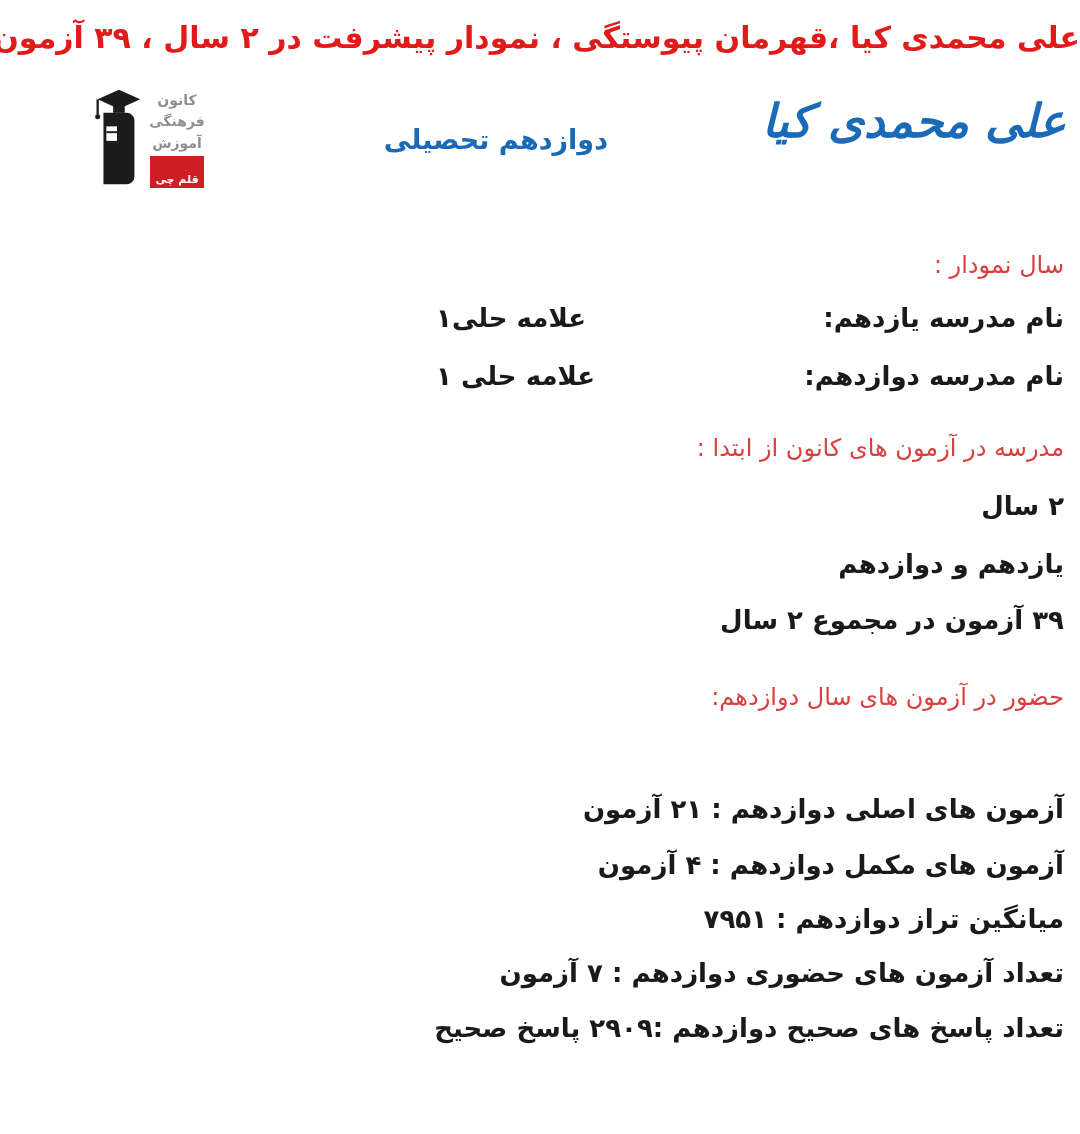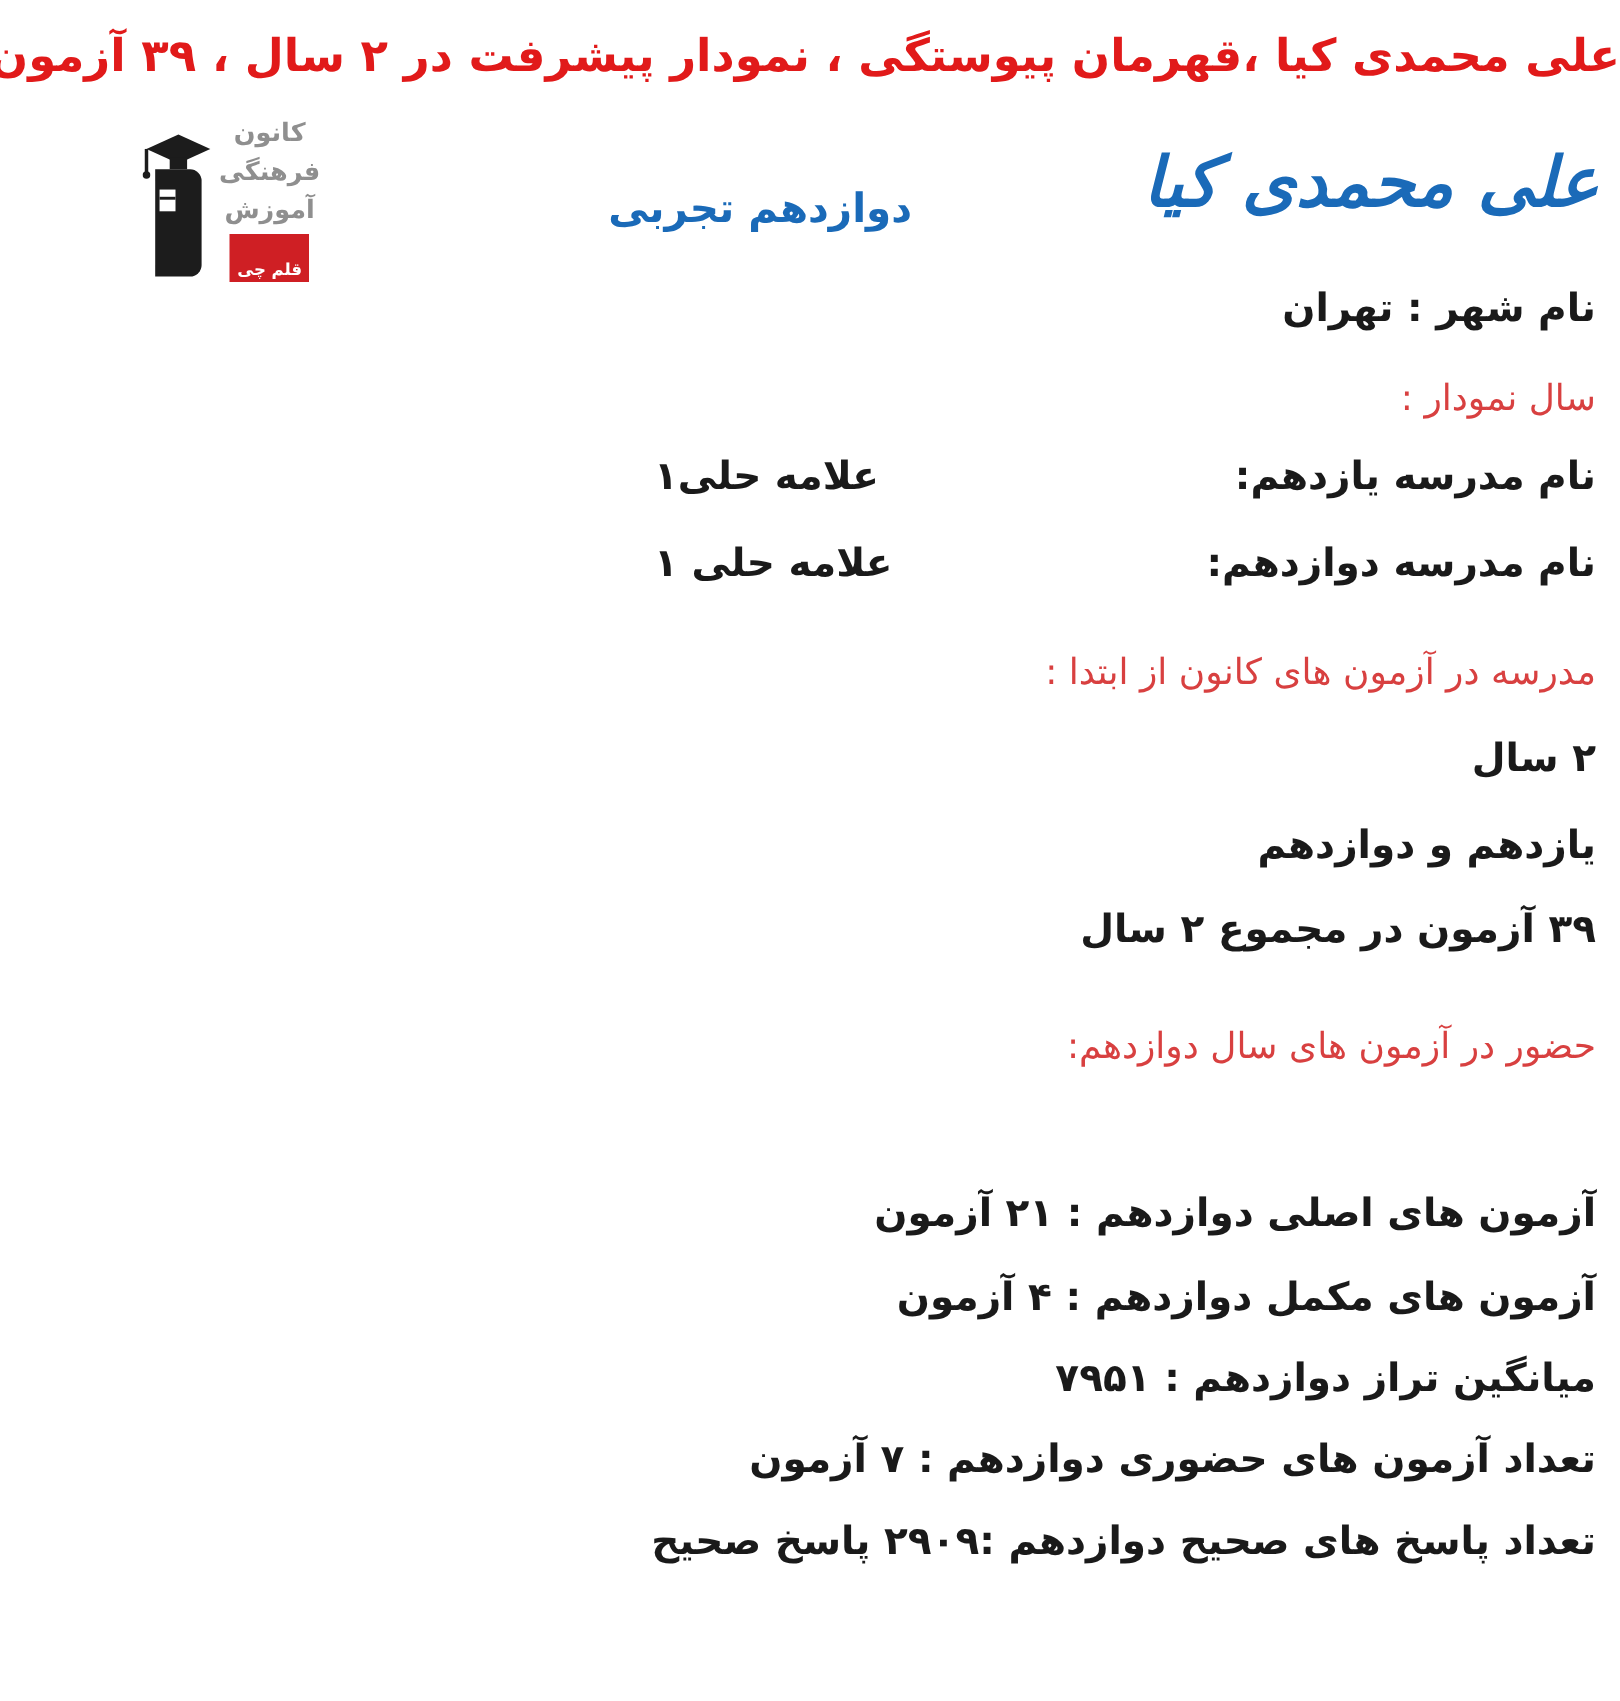--- a/index.html
+++ b/index.html
@@ -25,21 +25,21 @@
     width:120px;height:110px;
     display:flex;flex-direction:row;align-items:stretch;
     direction:ltr;
   }
   .logo-figure{width:58px;height:110px;flex:0 0 auto;}
   .logo-text{
     flex:1;display:flex;flex-direction:column;justify-content:flex-end;
     align-items:center;gap:1px;padding-bottom:4px;
   }
   .logo-line{
-    color:#8f8f8f;font-size:17px;line-height:1.45;font-weight:bold;
+    color:#8f8f8f;font-size:14px;line-height:1.45;font-weight:bold;
     direction:rtl;white-space:nowrap;
   }
   .logo-badge{
     background:#cf1f24;color:#ffffff;font-size:11px;font-weight:bold;
     padding:17px 5px 2px 5px;margin-top:2px;direction:rtl;white-space:nowrap;
   }
   .student-name{
     position:absolute;right:14px;top:92px;
     color:#1a6ab8;font-weight:bold;font-size:46px;line-height:1.3;
     white-space:nowrap;
@@ -81,23 +81,22 @@
     </svg>
     <div class="logo-text">
       <span class="logo-line">کانون</span>
       <span class="logo-line">فرهنگی</span>
       <span class="logo-line">آموزش</span>
       <span class="logo-badge">قلم چی</span>
     </div>
   </div>
 
   <div class="student-name">علی محمدی کیا</div>
-  <div class="field-name">دوازدهم تجربی</div>
+  <div class="field-name">دوازدهم تحصیلی</div>
 
-  <div class="l black" style="top:191px">نام شهر : تهران</div>
   <div class="l red" style="top:251px">سال نمودار :</div>
 
   <div class="l black" style="top:303px">نام مدرسه یازدهم:</div>
   <div class="val" style="top:303px">علامه حلی۱</div>
 
   <div class="l black" style="top:361px">نام مدرسه دوازدهم:</div>
   <div class="val" style="top:361px">علامه حلی ۱</div>
 
   <div class="l red" style="top:434px">مدرسه در آزمون های کانون از ابتدا :</div>
   <div class="l black" style="top:491px">۲ سال</div>

